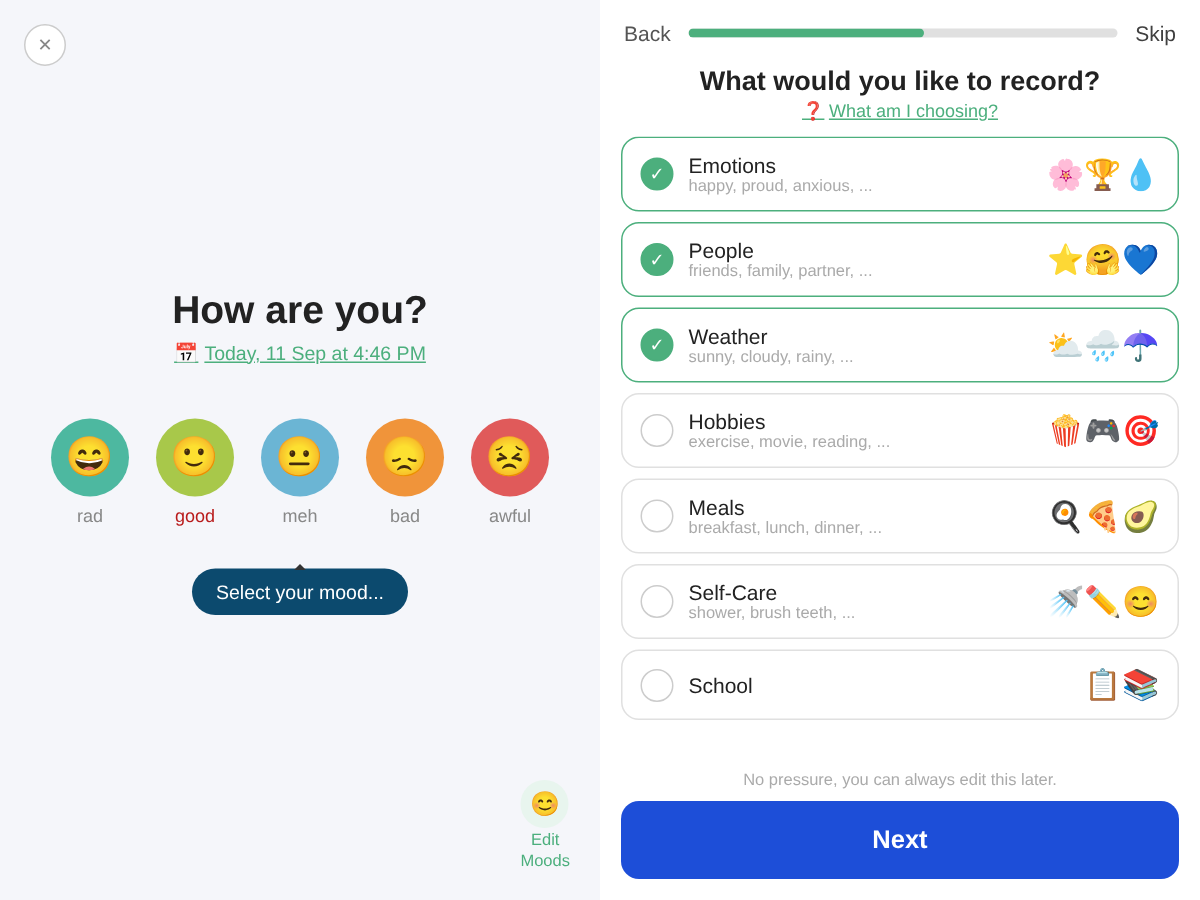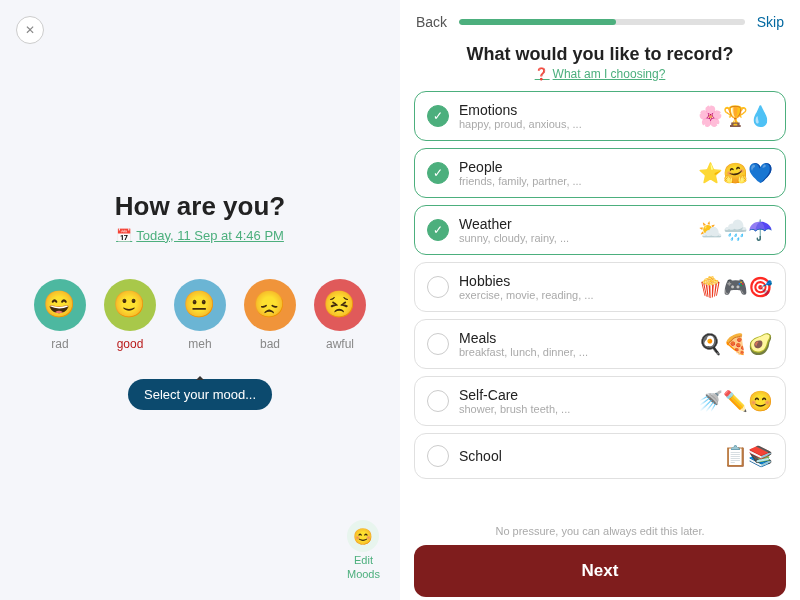--- a/index.html
+++ b/index.html
@@ -171,21 +171,21 @@
     }
 
     .progress-bar-fill {
       height: 100%;
       background: #4caf7d;
       border-radius: 3px;
     }
 
     .skip-btn {
       font-size: 14px;
-      color: #0369a1;
+      color: #404040;
       cursor: pointer;
       font-weight: 500;
     }
 
     .panel-title {
       font-size: 18px;
       font-weight: 700;
       color: #222;
       text-align: center;
       margin: 4px 16px 2px;
@@ -260,34 +260,34 @@
       color: #aaa;
     }
 
     .category-icons {
       font-size: 20px;
       display: flex;
       gap: 2px;
     }
 
     .bottom-area {
-      padding: 10px 14px 3px;
+      padding: 10px 14px 14px;
     }
 
     .no-pressure {
       font-size: 11px;
       color: #aaa;
       text-align: center;
       margin-bottom: 8px;
     }
 
     .next-btn {
       width: 100%;
       padding: 16px;
-      background: #7f1d1d;
+      background: #1d4ed8;
       color: white;
       border: none;
       border-radius: 12px;
       font-size: 17px;
       font-weight: 600;
       cursor: pointer;
     }
   </style>
 </head>
 <body>

